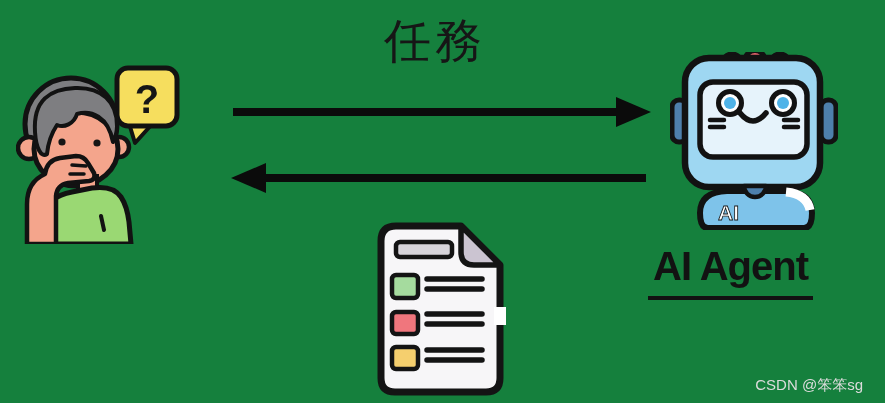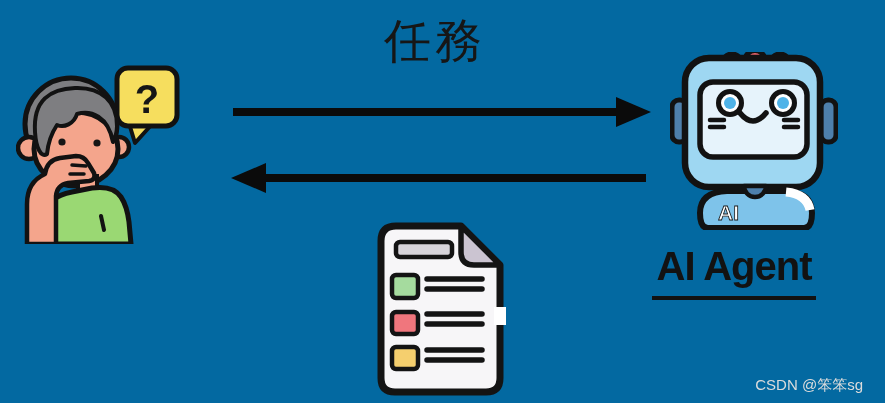--- a/index.html
+++ b/index.html
@@ -1,26 +1,26 @@
 <!DOCTYPE html>
 <html><head>
 <meta charset="utf-8">
 <style>
   html,body{margin:0;padding:0;background:#fff;}
   .canvas{
-    position:relative;width:885px;height:403px;background:#0369a1;
+    position:relative;width:885px;height:403px;background:#15803d;
     overflow:hidden;font-family:"Liberation Sans",sans-serif;
   }
   .abs{position:absolute;}
   .task-label{
     left:335px;top:14px;width:200px;text-align:center;
     font-size:47px;line-height:1.15;color:#161616;
     font-family:"Liberation Sans",sans-serif;letter-spacing:4px;white-space:nowrap;
   }
-  .agent-label-wrap{left:634px;top:244px;width:200px;text-align:center;}
+  .agent-label-wrap{left:648px;top:244px;width:200px;}
   .agent-label{
     display:inline-block;font-size:40px;font-weight:700;color:#121212;
     letter-spacing:-1px;border-bottom:4px solid #121212;padding:0 5px 7px 5px;
     font-family:"Liberation Sans",sans-serif;white-space:nowrap;
   }
   .watermark{
     right:22px;bottom:8px;font-size:15px;color:#dcdcdc;
     font-family:"Liberation Sans",sans-serif;white-space:nowrap;
   }
   svg{display:block;}

